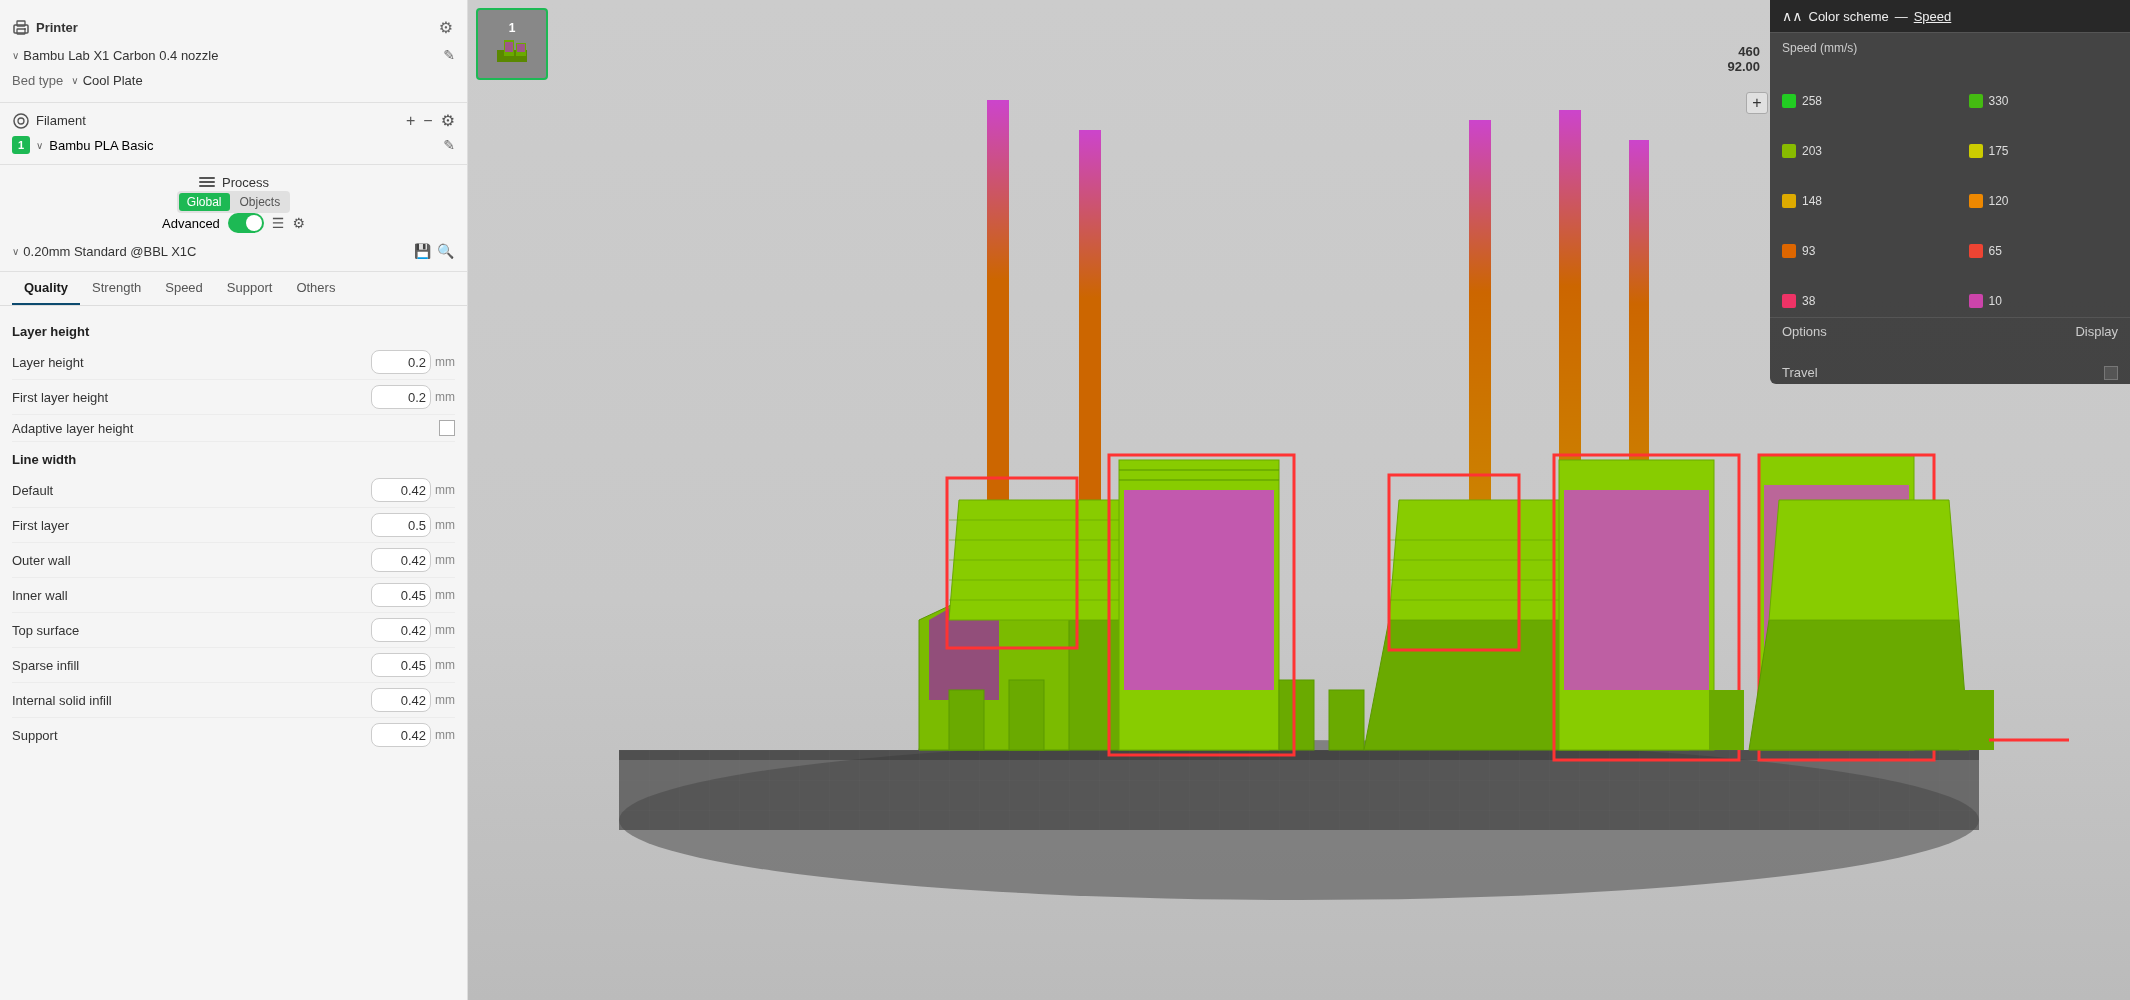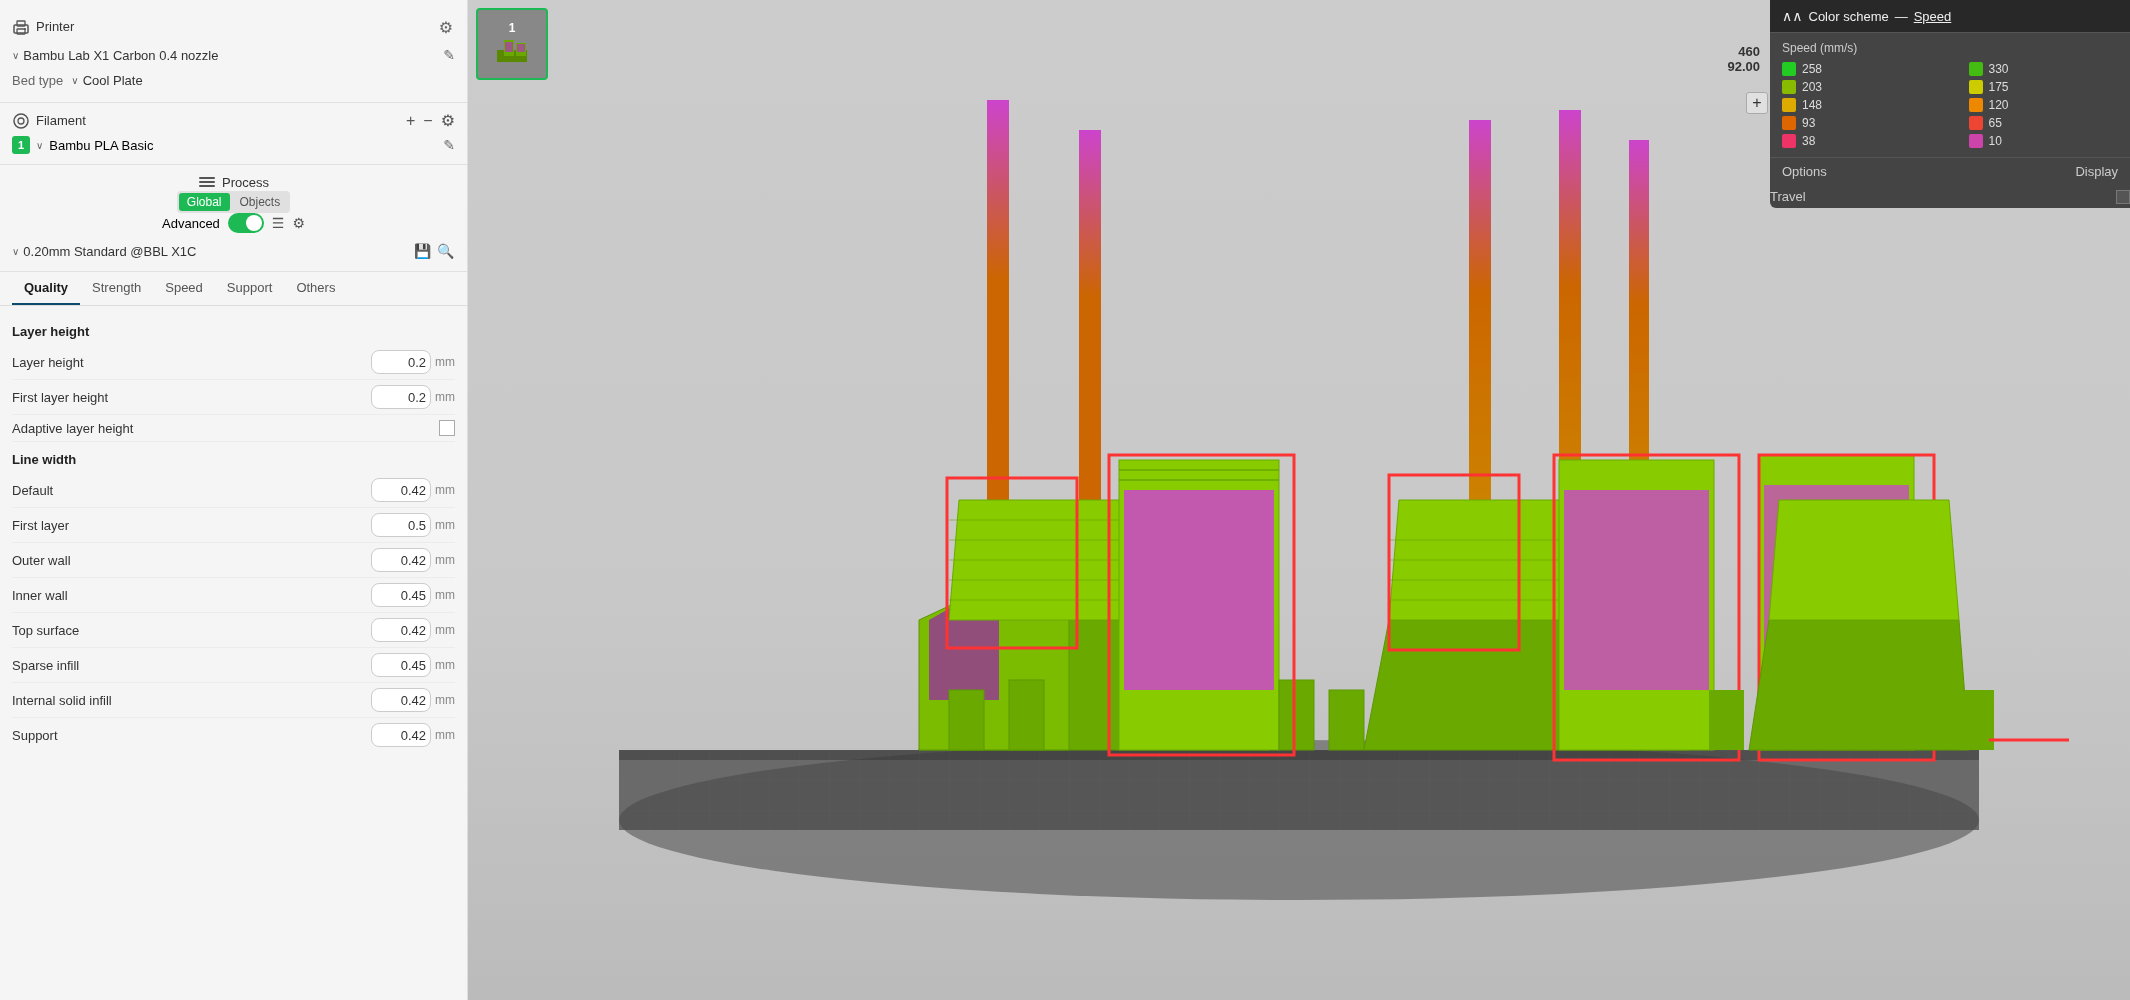--- a/index.html
+++ b/index.html
@@ -32,22 +32,23 @@
 
     .section-header {
       display: flex;
       align-items: center;
       justify-content: space-between;
       padding: 8px 0 4px 0;
     }
 
     .section-header-left {
       display: flex;
+      align-items: center;
       gap: 6px;
-      font-weight: 400;
+      font-weight: 700;
       font-size: 13px;
       color: #333;
     }
 
     .gear-icon-btn {
       cursor: pointer;
       color: #666;
       font-size: 16px;
       background: none;
       border: none;
@@ -409,20 +410,21 @@
       color: #ccc;
       margin-bottom: 4px;
       grid-column: 1 / -1;
     }
 
     .legend-item {
       display: flex;
       align-items: center;
       gap: 6px;
       padding: 1px 0;
+      margin-top: 32px;
     }
 
     .legend-color {
       width: 14px;
       height: 14px;
       border-radius: 2px;
       flex-shrink: 0;
     }
 
     .legend-label {
@@ -442,21 +444,22 @@
       color: #ccc;
       cursor: pointer;
       background: none;
       border: none;
     }
 
     .travel-row {
       display: flex;
       align-items: flex-end;
       justify-content: space-between;
-      padding: 4px 0;
+      padding: 4px 12px;
+      margin-top: 16px;
     }
 
     .travel-checkbox {
       width: 14px;
       height: 14px;
       background: #555;
       border: 1px solid #777;
     }
 
     

